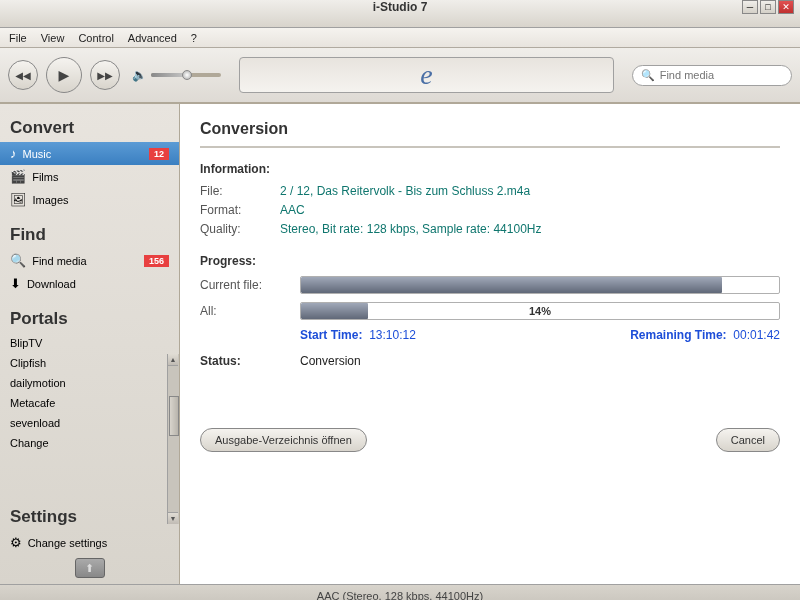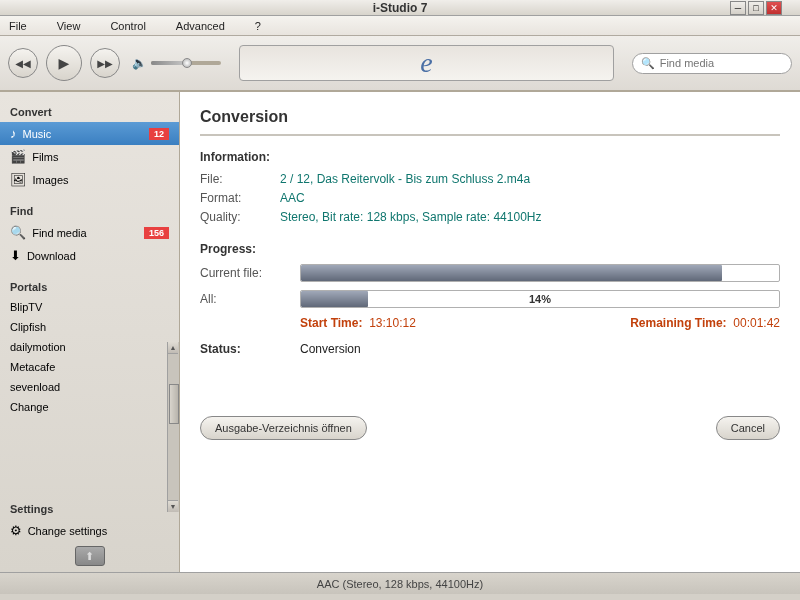--- a/index.html
+++ b/index.html
@@ -8,25 +8,24 @@
       height: 600px;
       font-family: Arial, sans-serif;
       font-size: 12px;
       background: #d4d0c8;
       overflow: hidden;
     }
 
     
     .title-bar {
       background: linear-gradient(to bottom, #f0eeea, #d8d4cc);
-      height: 16px;
-      display: flex;
-      align-items: center;
+      height: 28px;
+      display: flex;
       justify-content: space-between;
-      padding: 0 18px;
+      padding: 0 6px;
       border-bottom: 1px solid #a0a0a0;
     }
     .title-bar-title {
       font-size: 12px;
       font-weight: bold;
       color: #333;
       position: absolute;
       left: 50%;
       transform: translateX(-50%);
     }
@@ -49,21 +48,21 @@
     .title-btn.close { background: linear-gradient(to bottom, #e05050, #c03030); color: white; }
 
     
     .menu-bar {
       background: linear-gradient(to bottom, #f5f3ef, #e8e4de);
       height: 20px;
       display: flex;
       align-items: center;
       padding: 0 4px;
       border-bottom: 1px solid #b0aaa0;
-      gap: 20px;
+      gap: 4px;
     }
     .menu-item {
       font-size: 11px;
       color: #222;
       padding: 2px 5px;
       cursor: pointer;
     }
 
     
     .toolbar {
@@ -174,21 +173,21 @@
     
     .sidebar {
       width: 180px;
       background: linear-gradient(to bottom, #e8e4de, #d8d4cc);
       border-right: 1px solid #b0a898;
       padding: 8px 0;
       overflow: hidden;
       position: relative;
     }
     .sidebar-section-label {
-      font-size: 11px;
+      font-size: 17px;
       font-weight: bold;
       color: #333;
       padding: 6px 10px 4px 10px;
     }
     .sidebar-item {
       display: flex;
       align-items: center;
       padding: 4px 10px;
       cursor: pointer;
       position: relative;
@@ -463,21 +462,21 @@
       </div>
 
       <div class="progress-row">
         <span class="progress-label">All:</span>
         <div class="progress-bar-bg">
           <div class="progress-bar-fill" style="width:14%;"></div>
           <span class="progress-bar-text">14%</span>
         </div>
       </div>
 
-      <div style="display:flex; justify-content:space-between; font-size:12px; color:#c2410c; margin-top:6px; padding-left:100px;">
+      <div style="display:flex; justify-content:space-between; font-size:12px; color:#1d4ed8; margin-top:6px; padding-left:100px;">
         <span>
           <b>Start Time:</b>
           &nbsp;<span>13:10:12</span>
         </span>
         <span>
           <b>Remaining Time:</b>
           &nbsp;<span>00:01:42</span>
         </span>
       </div>
     </div>

